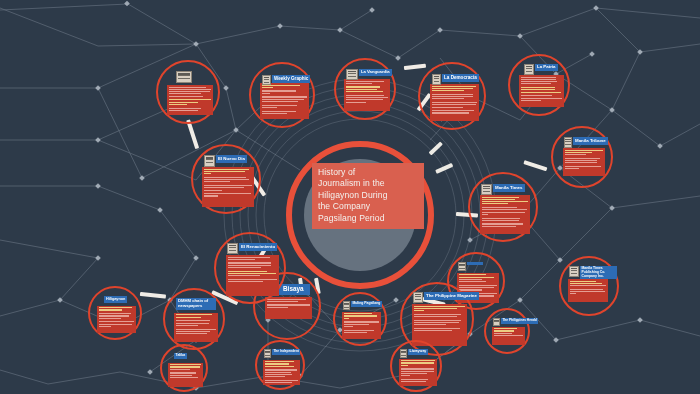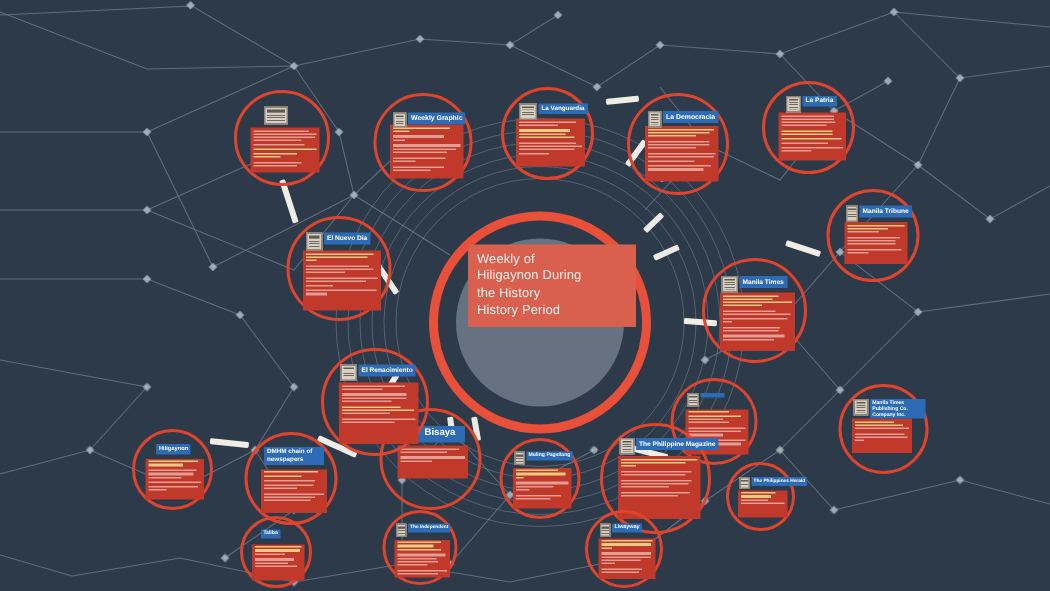--- a/index.html
+++ b/index.html
@@ -238,24 +238,25 @@
   <div class="hubarrow" style="left:262px; top:254px; width:20px; height:4px; transform:rotate(44deg);"></div>
   <div class="hubarrow" style="left:436px; top:170px; width:18px; height:4px; transform:rotate(-24deg);"></div>
   <div class="hubarrow" style="left:430px; top:152px; width:16px; height:4px; transform:rotate(-44deg);"></div>
   <div class="hubarrow" style="left:300px; top:276px; width:16px; height:4px; transform:rotate(82deg);"></div>
   <div class="hubarrow" style="left:316px; top:276px; width:16px; height:4px; transform:rotate(80deg);"></div>
 
   <div id="hub">
     <div id="hub-ring"></div>
     <div id="hub-inner"></div>
     <div id="hub-title">
-      <div>Weekly of</div>
+      <div>History of</div>
+      <div>Journalism in the</div>
       <div>Hiligaynon During</div>
-      <div>the History</div>
-      <div>History Period</div>
+      <div>the Company</div>
+      <div>Pagsilang Period</div>
     </div>
   </div>
 
   <div class="node" style="left:156px; top:60px; width:64px; height:64px;">
     <div class="card" style="left:9px; top:23px; width:46px; height:30px;">
       <div class="body" style="padding:1.5px 2px;">
           <div class="microline" title="El Grito del Pueblo was an" style="width: 87%;"></div>
           <div class="microline" title="influential Filipino newspaper" style="width: 100%;"></div>
           <div class="microline" title="founded in the Spanish period" style="width: 97%;"></div>
           <div class="microline" title="and continued to appear" style="width: 77%;"></div>

